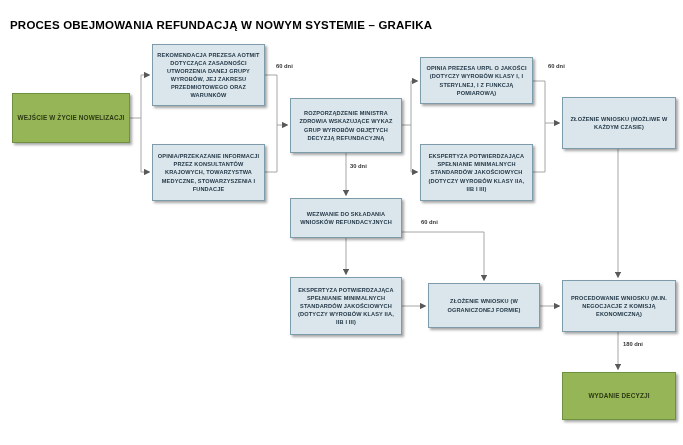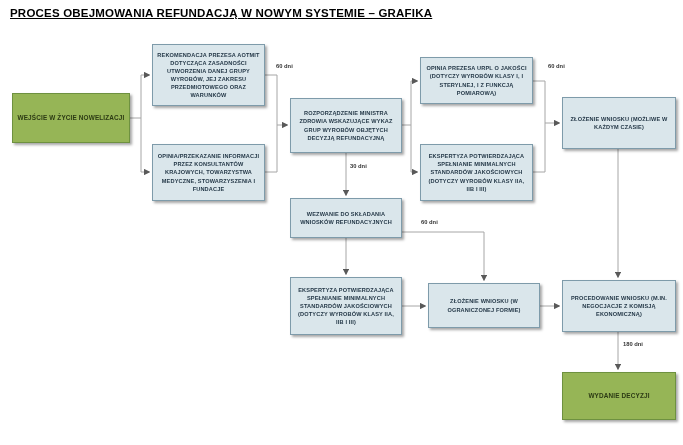--- a/index.html
+++ b/index.html
@@ -1,22 +1,22 @@
 <!DOCTYPE html>
 <html><head>
 <meta charset="utf-8">
 <style>
   html,body { margin:0; padding:0; background:#fff; }
   .stage {
     position:relative; width:683px; height:445px; background:#ffffff;
     font-family:"Liberation Sans", sans-serif; overflow:hidden;
   }
   .title {
-    position:absolute; left:10px; top:7px; width:560px;
-    font-size:11.5px; font-weight:700; color:#000; letter-spacing:0.2px;text-decoration:underline;
+    position:absolute; left:10px; top:19px; width:560px;
+    font-size:11.5px; font-weight:700; color:#000; letter-spacing:0.2px;
   }
   svg.connectors { position:absolute; left:0; top:0; z-index:0; }
   .node {
     position:absolute; z-index:1; box-sizing:border-box;
     display:flex; align-items:center; justify-content:center;
     text-align:center; padding:2px 4px;
     font-size:5.6px; font-weight:700; line-height:1.45; letter-spacing:0.15px;
     box-shadow:1.5px 2px 2.5px rgba(0,0,0,0.35);
   }
   .node.blue { background:#dae6eb; border:1px solid #7e9baa; color:#1f3343; }

